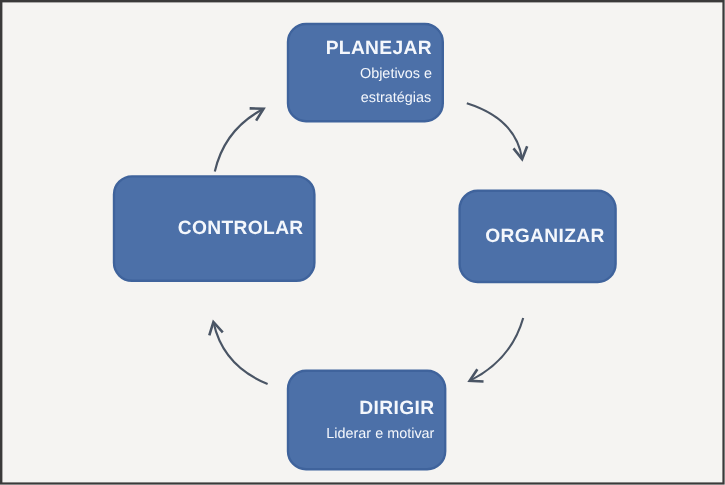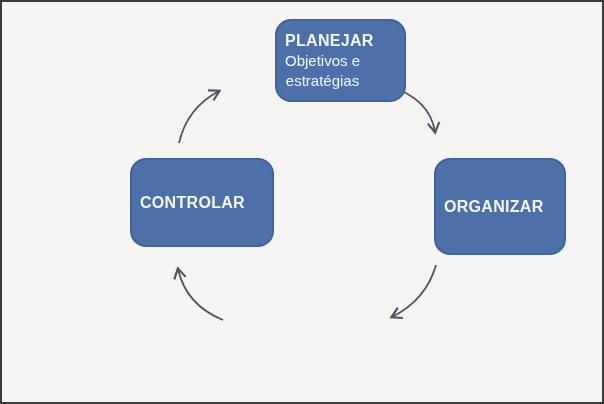--- a/index.html
+++ b/index.html
@@ -26,41 +26,40 @@
   .node {
     position: absolute;
     box-sizing: border-box;
     background: #4c70a8;
     border: 2px solid #3f639c;
     border-radius: 16px;
     color: #f4f7fc;
     display: flex;
     flex-direction: column;
     justify-content: center;
-    align-items: flex-start;
+    align-items: flex-end;
     text-align: center;
     padding: 6px 8px;
-    margin-left: 36px;
   }
   .node-title {
     font-size: 16px;
     font-weight: 700;
     letter-spacing: 0.3px;
     line-height: 21px;
   }
   .node-subtitle {
-    font-size: 15px;
+    font-size: 12px;
     font-weight: 500;
     line-height: 20px;
     white-space: pre-line;
   }
   .node-planejar  { left: 237px; top: 17px;  width: 131px; height: 83px; }
-  .node-organizar { left: 396px; top: 156px; width: 132px; height: 97px; }
+  .node-organizar { left: 380px; top: 156px; width: 132px; height: 78px; }
   .node-dirigir   { left: 237px; top: 306px; width: 133px; height: 84px; }
-  .node-controlar { left: 92px;  top: 156px; width: 144px; height: 89px; }
+  .node-controlar { left: 92px;  top: 144px; width: 169px; height: 89px; }
 </style>
 </head>
 <body>
 
 <div class="frame">
 
   <svg class="arrows" viewBox="0 0 600 400" xmlns="http://www.w3.org/2000/svg">
     <defs>
       <marker id="arrowhead" viewBox="0 0 10 10" refX="7.5" refY="5" markerWidth="8" markerHeight="8" orient="auto-start-reverse">
         <path d="M1,1 L8,5 L1,9" fill="none" stroke="#4a5565" stroke-width="1.5"></path>
@@ -75,18 +74,22 @@
   <div class="node node-planejar">
     <div class="node-title">PLANEJAR</div>
     <div class="node-subtitle">Objetivos e
 estratégias</div>
   </div>
 
   <div class="node node-organizar">
     <div class="node-title">ORGANIZAR</div>
   </div>
 
+  <div class="node node-dirigir">
+    <div class="node-title">DIRIGIR</div>
+    <div class="node-subtitle">Liderar e motivar</div>
+  </div>
 
   <div class="node node-controlar">
     <div class="node-title">CONTROLAR</div>
   </div>
 
 </div>
 
 </body></html>

